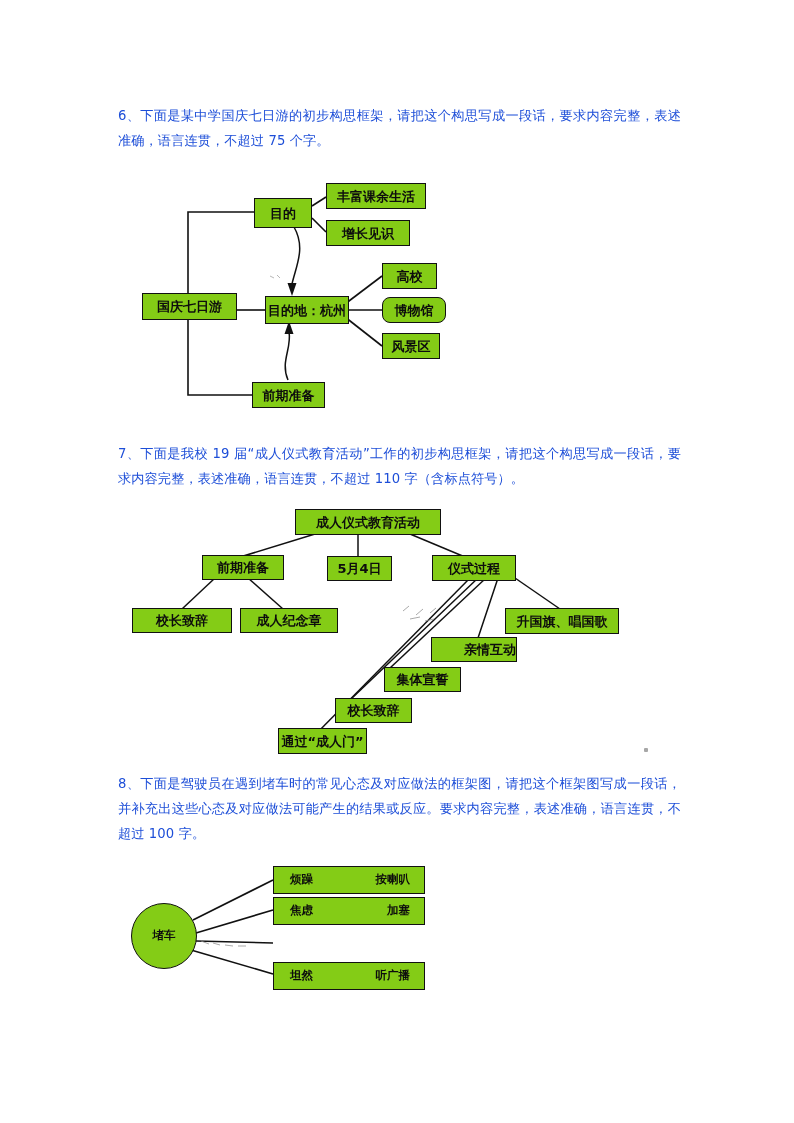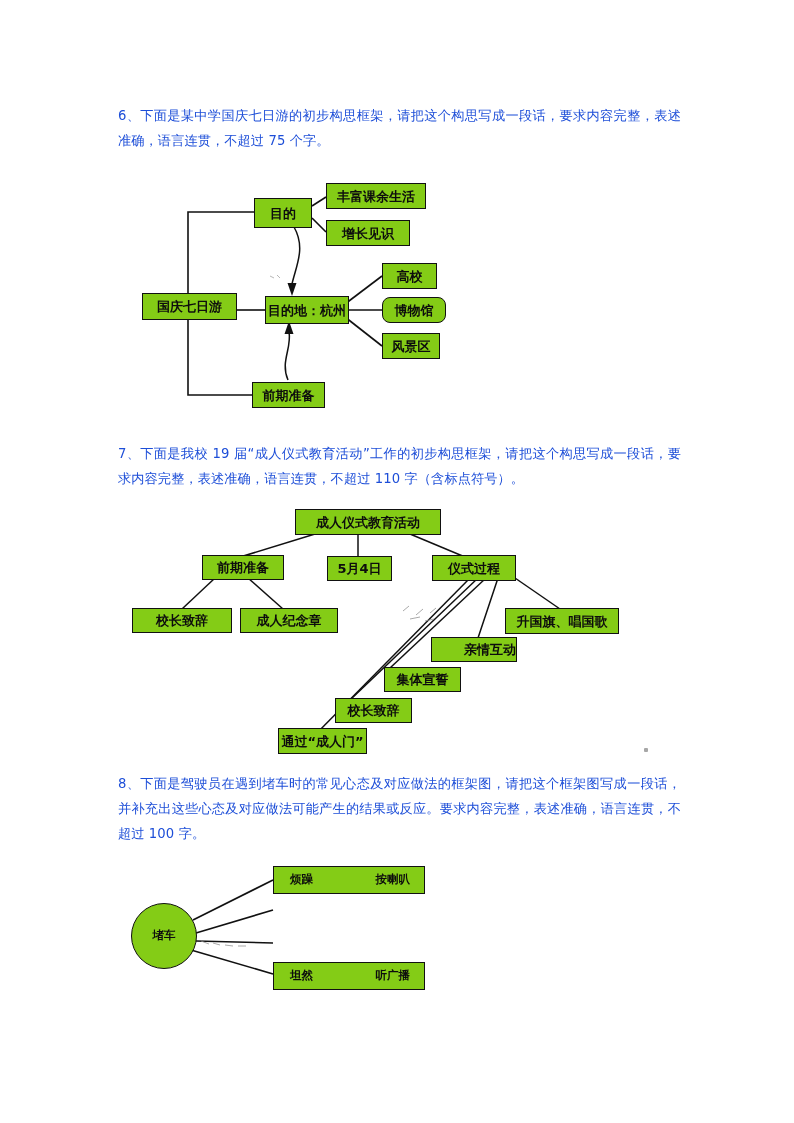--- a/index.html
+++ b/index.html
@@ -208,20 +208,24 @@
       </g>
     </svg>
 
     <div class="node circle" style="left:6px; top:41px; width:66px; height:66px;">堵车</div>
 
     <div class="node dual" style="left:148px; top:4px; width:152px; height:28px;">
       <span>烦躁</span>
       <span>按喇叭</span>
     </div>
 
+    <div class="node dual" style="left:148px; top:35px; width:152px; height:28px;">
+      <span>焦虑</span>
+      <span>加塞</span>
+    </div>
 
 
     <div class="node dual" style="left:148px; top:100px; width:152px; height:28px;">
       <span>坦然</span>
       <span>听广播</span>
     </div>
   </div>
 
 </div>
 

